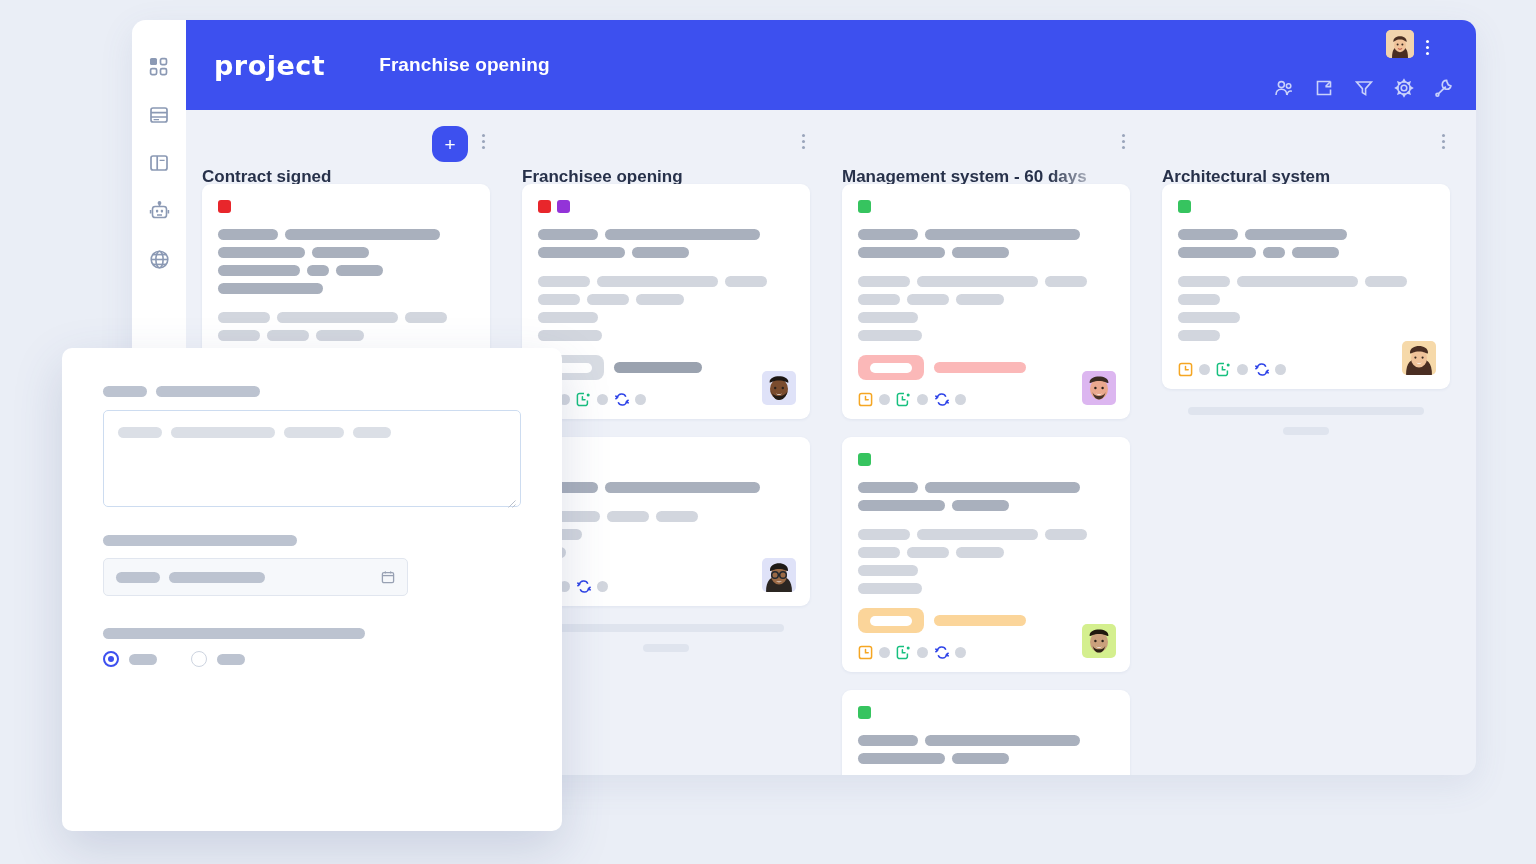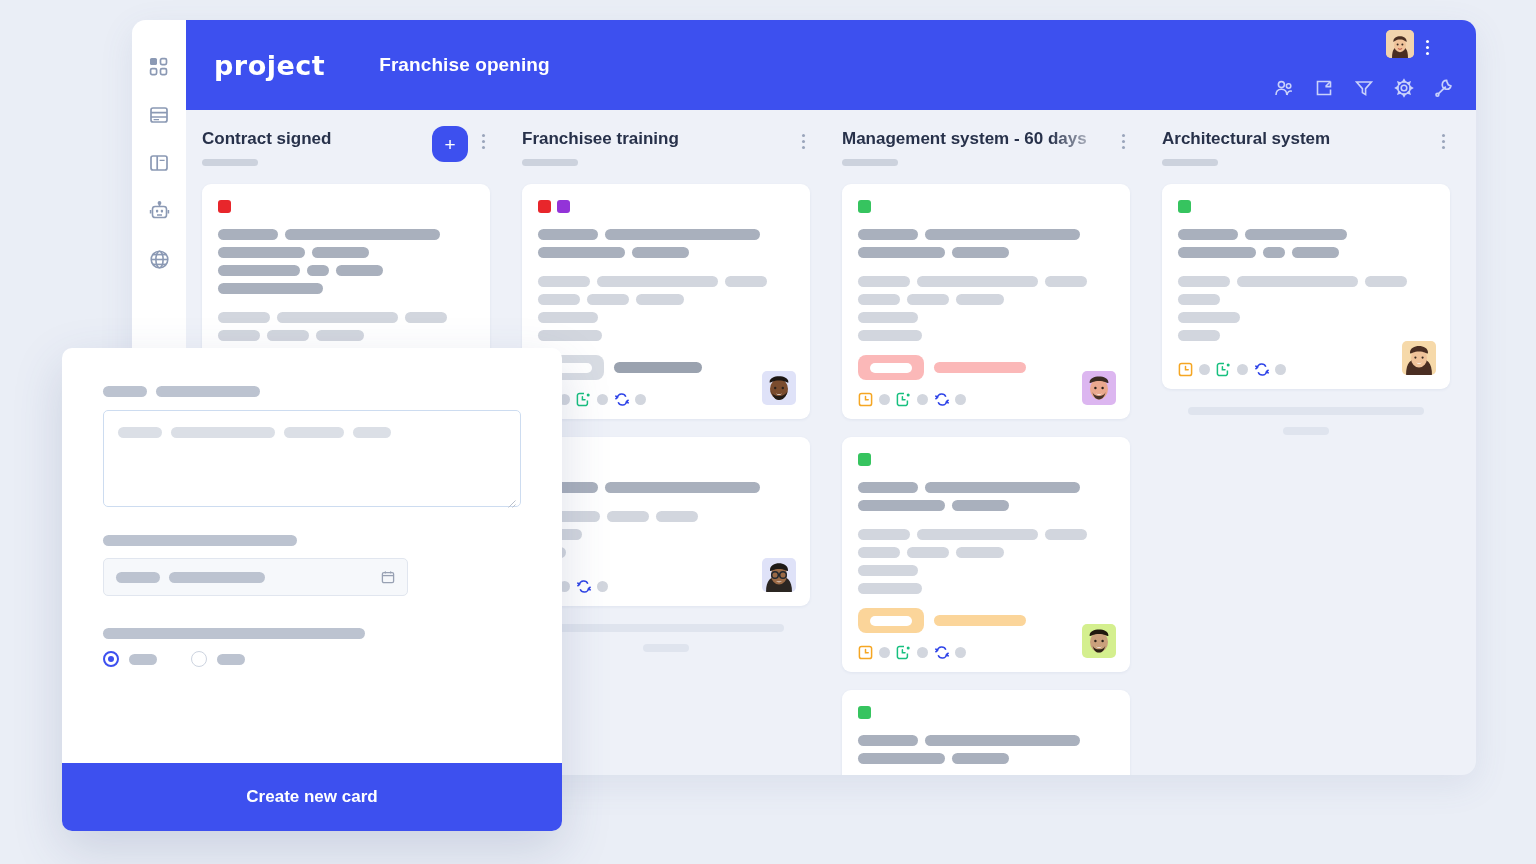--- a/index.html
+++ b/index.html
@@ -72,21 +72,21 @@
     width:320px; flex:0 0 320px; padding:18px 16px 0 16px;
     min-width:0;
   }
   .col-head{
     display:flex; align-items:flex-start; gap:8px; height:56px;
     position:relative;
   }
   .col-titles{ flex:1; min-width:0; }
   .col-title{
     font-size:17px; font-weight:700; color:#27314a; white-space:nowrap;
-    overflow:hidden; line-height:22px;
+    overflow:hidden; line-height:22px;margin-top:38px;
   }
   .col-title.fade{
     -webkit-mask-image:linear-gradient(to right,#000 78%,transparent 100%);
             mask-image:linear-gradient(to right,#000 78%,transparent 100%);
   }
   .col-sub{ height:7px; width:56px; border-radius:4px; background:#ccd2dd; margin-top:9px;}
   .addbtn{
     width:36px;height:36px;border-radius:12px;background:#3d50ef;border:none;
     color:#fff;font-size:19px;line-height:1;cursor:pointer;
     display:flex;align-items:center;justify-content:center;
@@ -373,21 +373,21 @@
       <circle cx="13" cy="17" r="3.3" fill="none" stroke="#23282f" stroke-width="1.5"></circle>
       <circle cx="21" cy="17" r="3.3" fill="none" stroke="#23282f" stroke-width="1.5"></circle>
       <line x1="16.3" y1="17" x2="17.7" y2="17" stroke="#23282f" stroke-width="1.2"></line>
       <path d="M14 23 q3 2.6 6 0 q-3 1.2 -6 0" fill="#fff"></path>
     </svg></span>
           </div>
         </div>
         <div class="column">
           <div class="col-head">
             <div class="col-titles">
-       <div class="col-title">Franchisee training</div>
+       <div class="col-title">Franchisee opening</div>
        <div class="col-sub"></div>
      </div>
 
      <span class="kebab">
               <i></i>
               <i></i>
               <i></i>
             </span>
           </div>
           <div class="card">
@@ -801,14 +801,13 @@
         <span class="radio">
           <i></i>
         </span>
    <span class="rlab" style="width:28px"></span>
    <span style="width:14px;display:inline-block"></span>
         <span class="radio off"></span>
    <span class="rlab" style="width:28px"></span>
    </div>
   </div>
 
-  <button class="modal-cta">Create new card</button>
 </div>
 
 </body></html>

